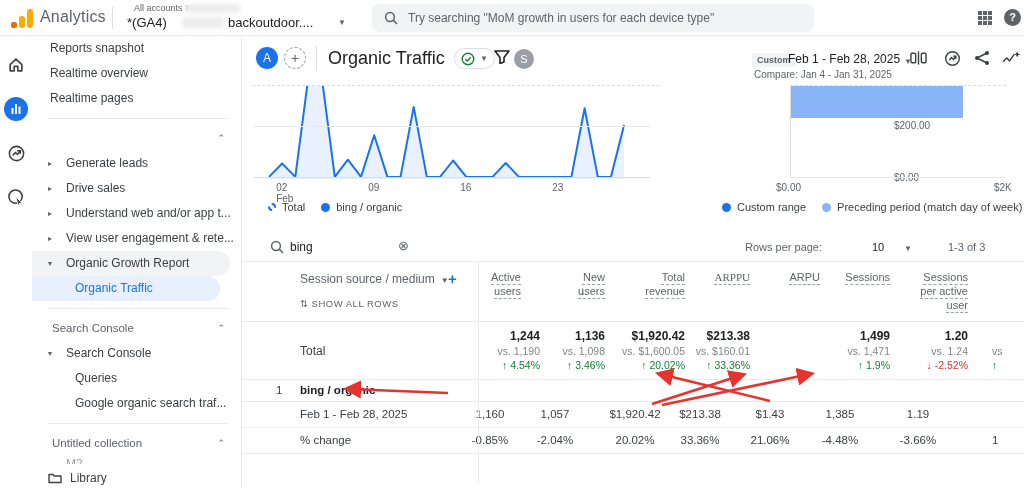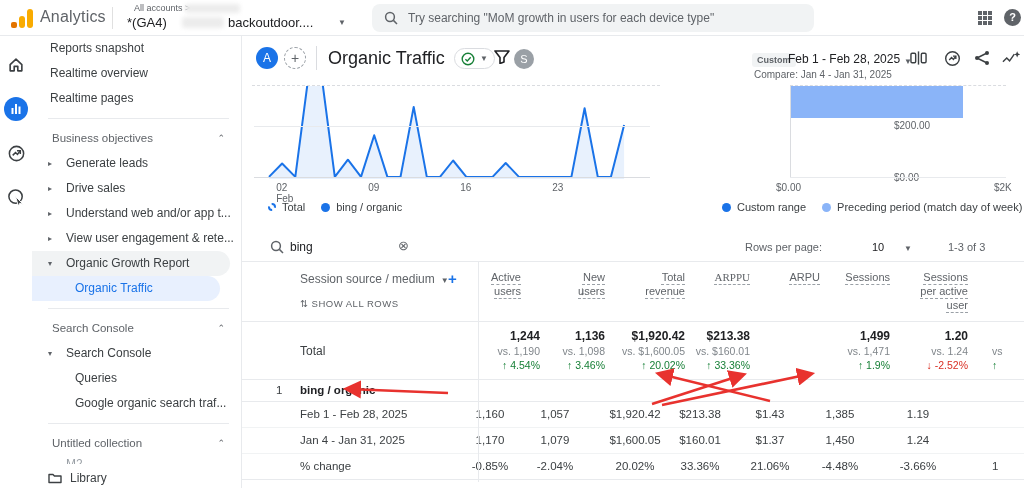--- a/index.html
+++ b/index.html
@@ -206,21 +206,20 @@
       <span class="lbl">Reports snapshot</span>
     </div>
     <div class="sb-item t-link">
       <span class="lbl">Realtime overview</span>
     </div>
     <div class="sb-item t-link">
       <span class="lbl">Realtime pages</span>
     </div>
     <div class="sb-divider"></div>
     <div class="sb-item t-section">
-      <span class="lbl">Business objectives</span>
       <span class="chev">⌃</span>
     </div>
     <div class="sb-item t-collapsed">
       <span class="tri">▸</span>
       <span class="lbl">Generate leads</span>
     </div>
     <div class="sb-item t-collapsed">
       <span class="tri">▸</span>
       <span class="lbl">Drive sales</span>
     </div>
@@ -453,30 +452,20 @@
           <span class="slabel">Feb 1 - Feb 28, 2025</span>
           <span class="scell" style="right: 484px;">1,160</span>
           <span class="scell" style="right: 419px;">1,057</span>
           <span class="scell" style="right: 339px;">$1,920.42</span>
           <span class="scell" style="right: 274px;">$213.38</span>
           <span class="scell" style="right: 204px;">$1.43</span>
           <span class="scell" style="right: 134px;">1,385</span>
           <span class="scell" style="right: 56px;">1.19</span>
         </div>
         <div class="subrow">
-          <span class="slabel">Jan 4 - Jan 31, 2025</span>
-          <span class="scell" style="right: 484px;">1,170</span>
-          <span class="scell" style="right: 419px;">1,079</span>
-          <span class="scell" style="right: 339px;">$1,600.05</span>
-          <span class="scell" style="right: 274px;">$160.01</span>
-          <span class="scell" style="right: 204px;">$1.37</span>
-          <span class="scell" style="right: 134px;">1,450</span>
-          <span class="scell" style="right: 56px;">1.24</span>
-        </div>
-        <div class="subrow">
           <span class="slabel">% change</span>
           <span class="scell" style="right: 484px;">-0.85%</span>
           <span class="scell" style="right: 419px;">-2.04%</span>
           <span class="scell" style="right: 339px;">20.02%</span>
           <span class="scell" style="right: 274px;">33.36%</span>
           <span class="scell" style="right: 204px;">21.06%</span>
           <span class="scell" style="right: 134px; margin-left: 24px;">-4.48%</span>
           <span class="scell" style="right: 56px;">-3.66%</span>
           <span class="scell partial">1</span>
         </div>

